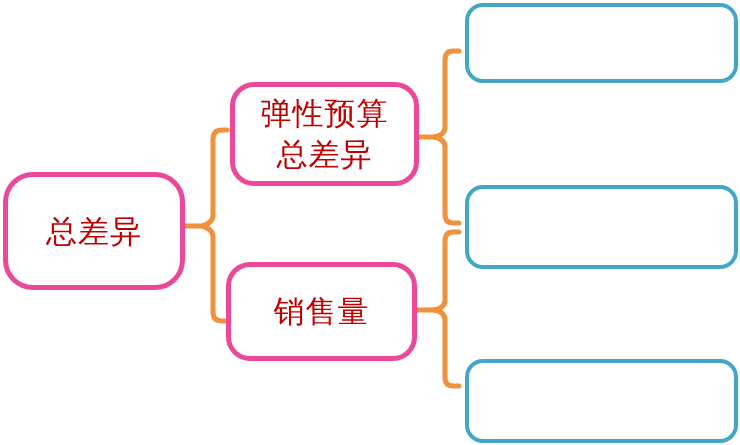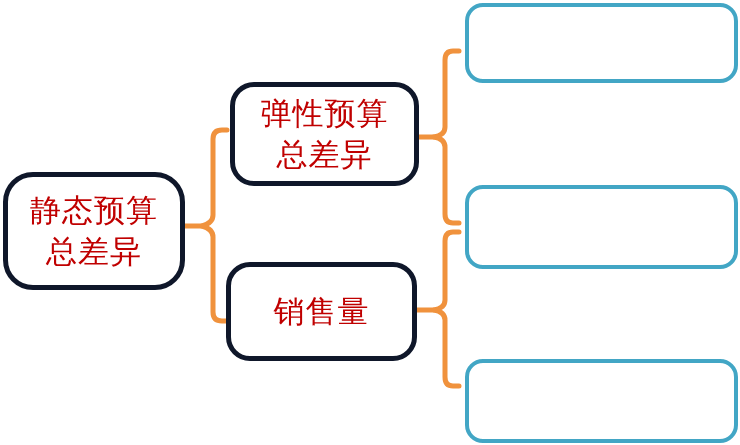--- a/index.html
+++ b/index.html
@@ -27,21 +27,21 @@
   .box {
     position: absolute;
     box-sizing: border-box;
     display: flex;
     flex-direction: column;
     align-items: center;
     justify-content: center;
     text-align: center;
   }
   .warm-box {
-    border: 5px solid #0f172a;
+    border: 5px solid #ec4899;
     color: #C00000;
     letter-spacing: 1px;
     align-items: center;
   }
   .blue-box {
     border: 4px solid #42A6C5;
     border-radius: 18px;
   }
   .root-box {
     left: 3px; top: 172px;
@@ -81,21 +81,20 @@
     <path d="M227,130 H222 Q213,130 213,139 V215 Q213,223 202,226 Q213,229 213,237 V312 Q213,321 222,321 H227" stroke="#F0923D"></path>
 
     <path d="M419,137 H434" stroke="#F0923D"></path>
     <path d="M459,51 H453 Q445,51 445,60 V127 Q445,135 434,137 Q445,139 445,147 V214 Q445,223 453,223 H459" stroke="#F0923D"></path>
 
     <path d="M417,310 H434" stroke="#F0923D"></path>
     <path d="M459,232 H453 Q445,232 445,241 V300 Q445,308 434,310 Q445,312 445,320 V377 Q445,386 453,386 H459" stroke="#F0923D"></path>
   </svg>
 
   <div class="box warm-box root-box">
-    <span class="line">静态预算</span>
     <span class="line">总差异</span>
   </div>
 
   <div class="box warm-box branch-box-1">
     <span class="line">弹性预算</span>
     <span class="line">总差异</span>
   </div>
 
   <div class="box warm-box branch-box-2">
     <span class="line">销售量</span>

